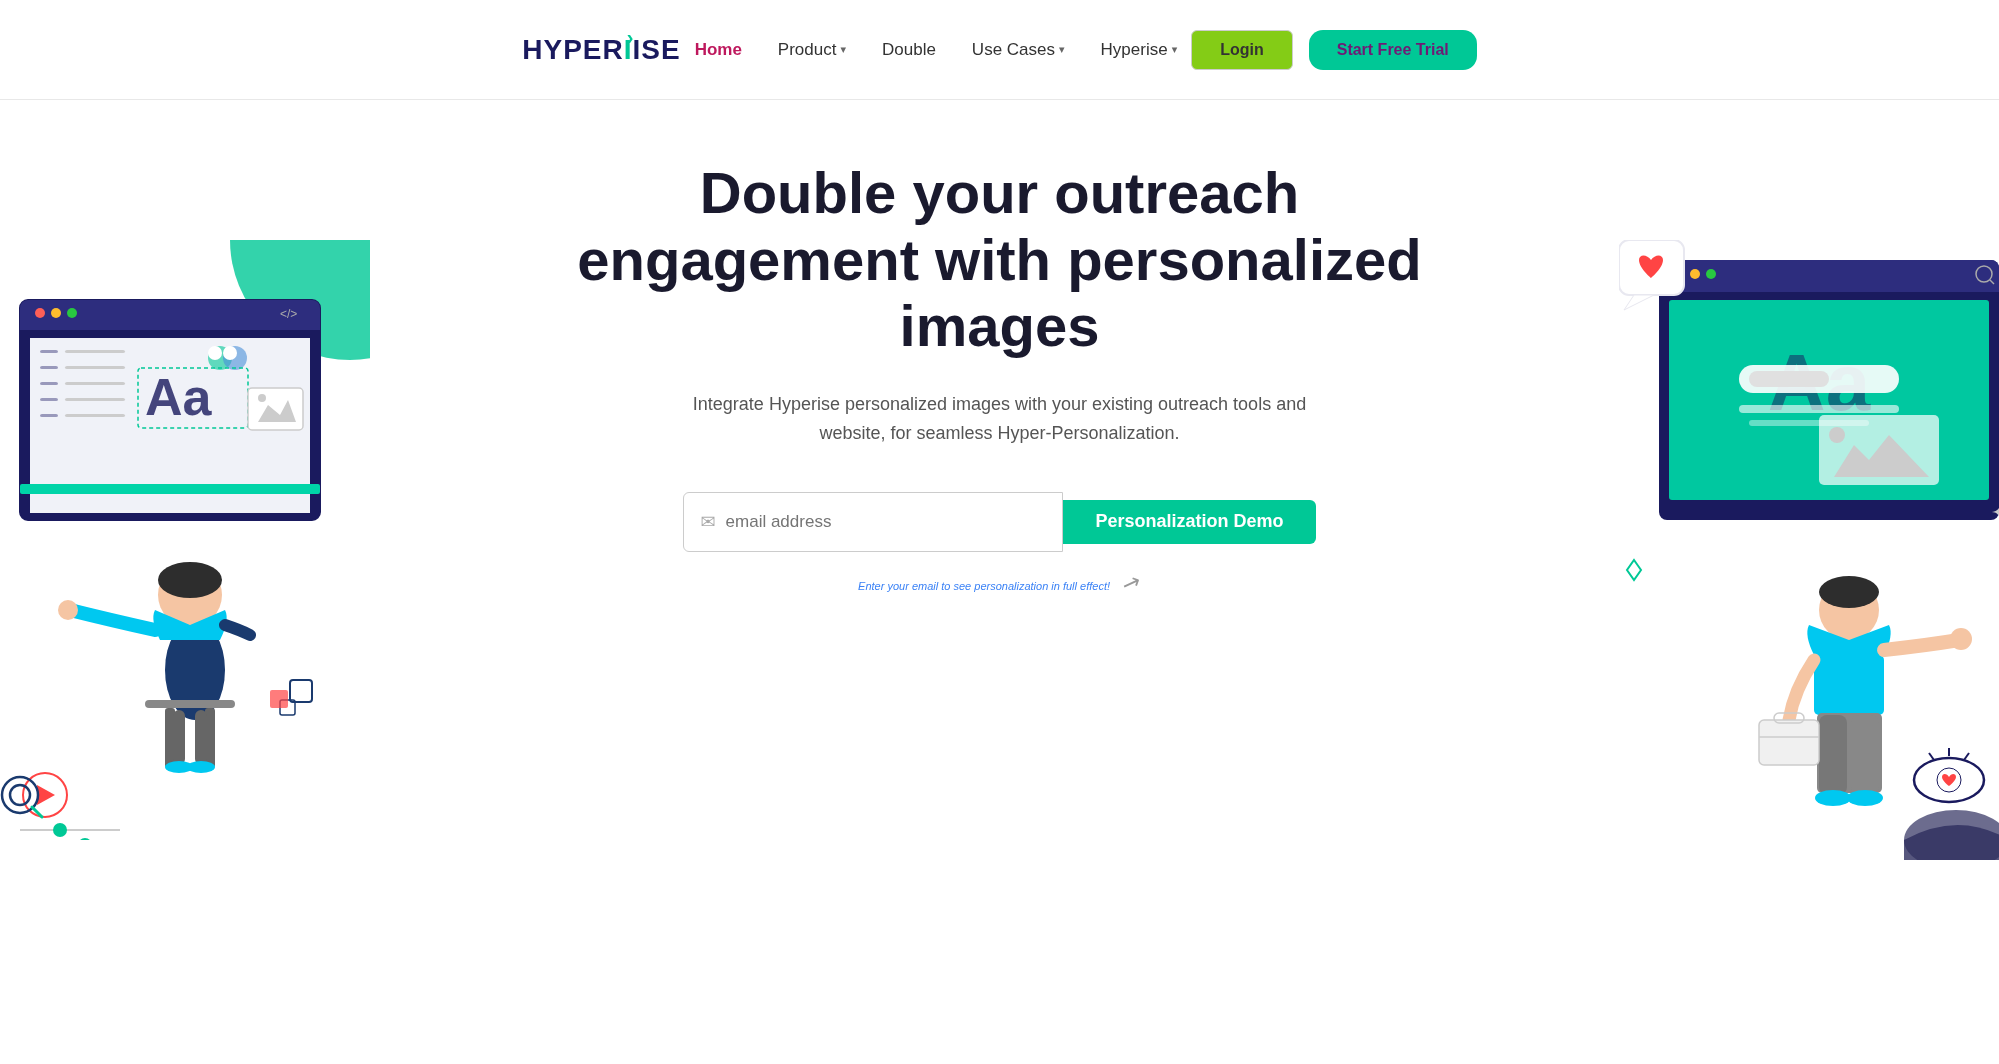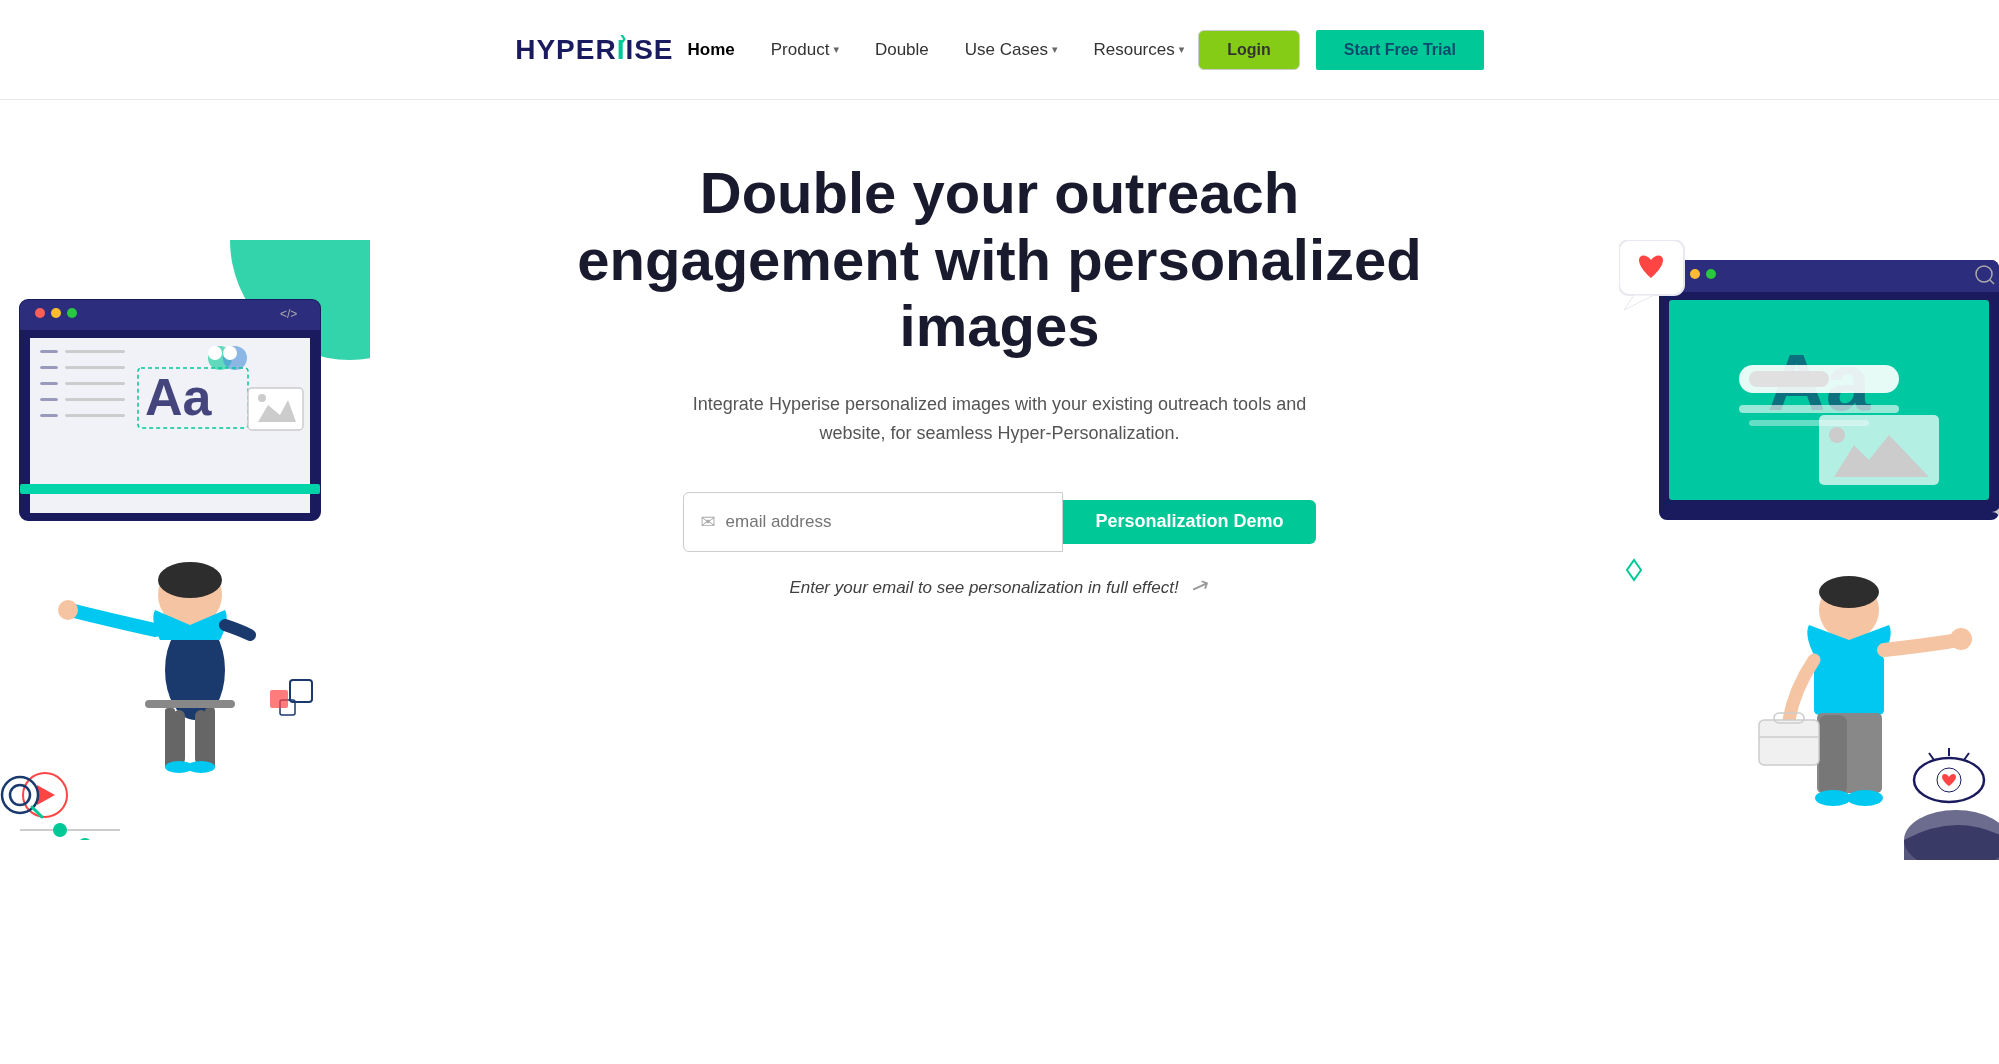--- a/index.html
+++ b/index.html
@@ -19,34 +19,34 @@
       font-size: 28px; font-weight: 900; color: #1a1a5e; letter-spacing: 1px;
       font-family: 'Arial Black', sans-serif;
     }
     .nav-links {
       display: flex; align-items: center; gap: 8px; list-style: none;
     }
     .nav-links li a {
       text-decoration: none; color: #333; font-size: 17px; font-weight: 400;
       padding: 8px 14px; border-radius: 4px; display: flex; align-items: center; gap: 4px;
     }
-    .nav-links li a.active { font-weight: 700; color: #000000; }
+    .nav-links li a.active { font-weight: 700; color: #be185d; }
     .chevron {
       font-size: 11px; color: #666;
     }
     .nav-actions { display: flex; align-items: center; gap: 16px; }
     .btn-login {
       padding: 10px 28px; border: 1.5px solid #ccc; border-radius: 6px;
       background: #84cc16; font-size: 16px; font-weight: 600; cursor: pointer;
       color: #333;
     }
     .btn-trial {
-      padding: 11px 28px; border: none; border-radius: 2px;
+      padding: 11px 28px; border: none; border-radius: 14px;
       background: #00c896; font-size: 16px; font-weight: 700; cursor: pointer;
-      color: #0c4a6e;
+      color: #701a75;
     }
 
     
     .hero {
       position: relative;
       padding: 60px 60px 40px;
       text-align: center;
       overflow: hidden;
       min-height: 950px;
     }
@@ -73,21 +73,21 @@
       border: none; outline: none; font-size: 17px; color: #aaa;
       background: transparent; width: 100%;
     }
     .btn-demo {
       padding: 0 32px; height: 44px; border: none; border-radius: 0 6px 6px 0;
       background: #00c896; color: #fff; font-size: 18px; font-weight: 700;
       cursor: pointer; white-space: nowrap;
     }
     .hero-hint {
       font-family: 'Comic Sans MS', cursive, sans-serif;
-      font-style: italic; font-size: 17px; color: #404040;
+      font-style: italic; font-size: 11px; color: #3b82f6;
       margin-top: 8px; position: relative; display: inline-block;
     }
     .hint-arrow {
       display: inline-block; margin-left: 8px; font-size: 22px; color: #999;
       transform: rotate(20deg);
     }
 
     
     .illustration-left {
       position: absolute;
@@ -132,21 +132,21 @@
       </a>
     </li>
     <li>
       <a href="#">
         <span>Use Cases</span>
         <span class="chevron">▾</span>
       </a>
     </li>
     <li>
       <a href="#">
-        <span>Resources</span>
+        <span>Hyperise</span>
         <span class="chevron">▾</span>
       </a>
     </li>
   </ul>
 
   <div class="nav-actions">
     <button class="btn-login">Login</button>
     <button class="btn-trial">Start Free Trial</button>
   </div>
 </nav>

